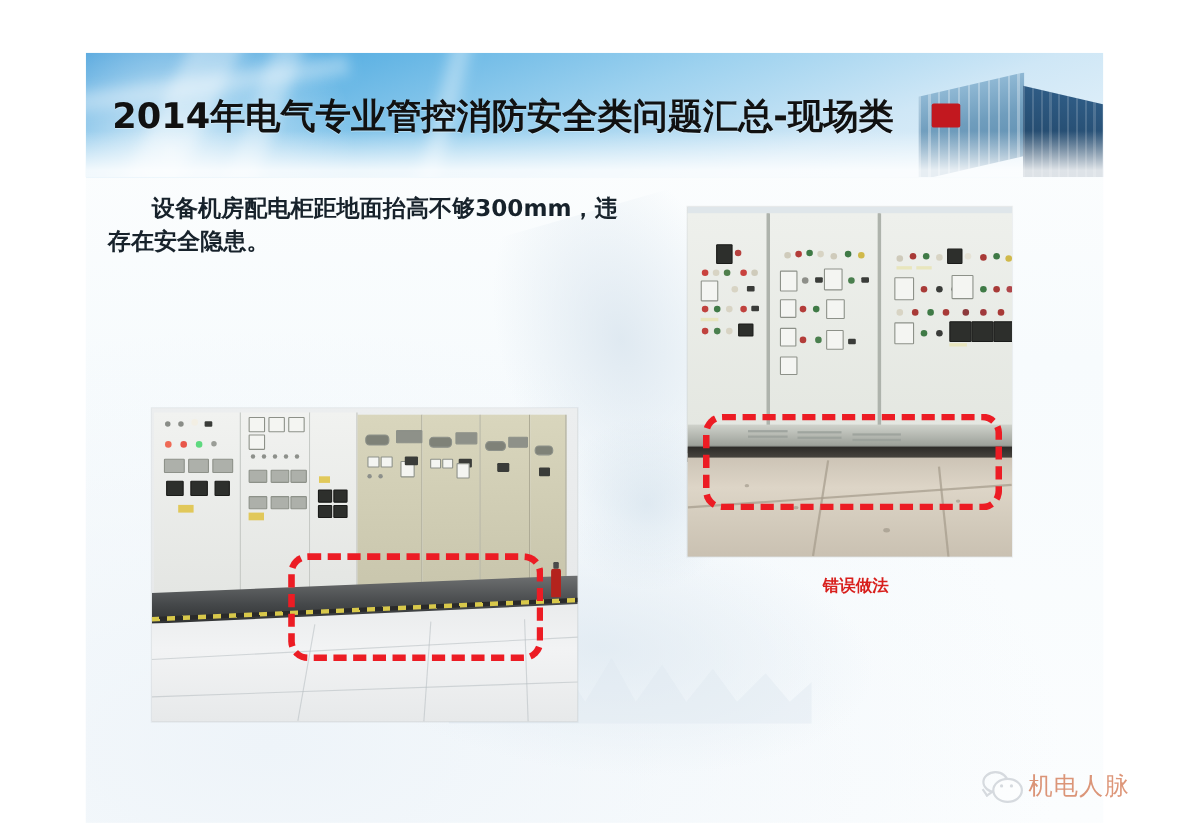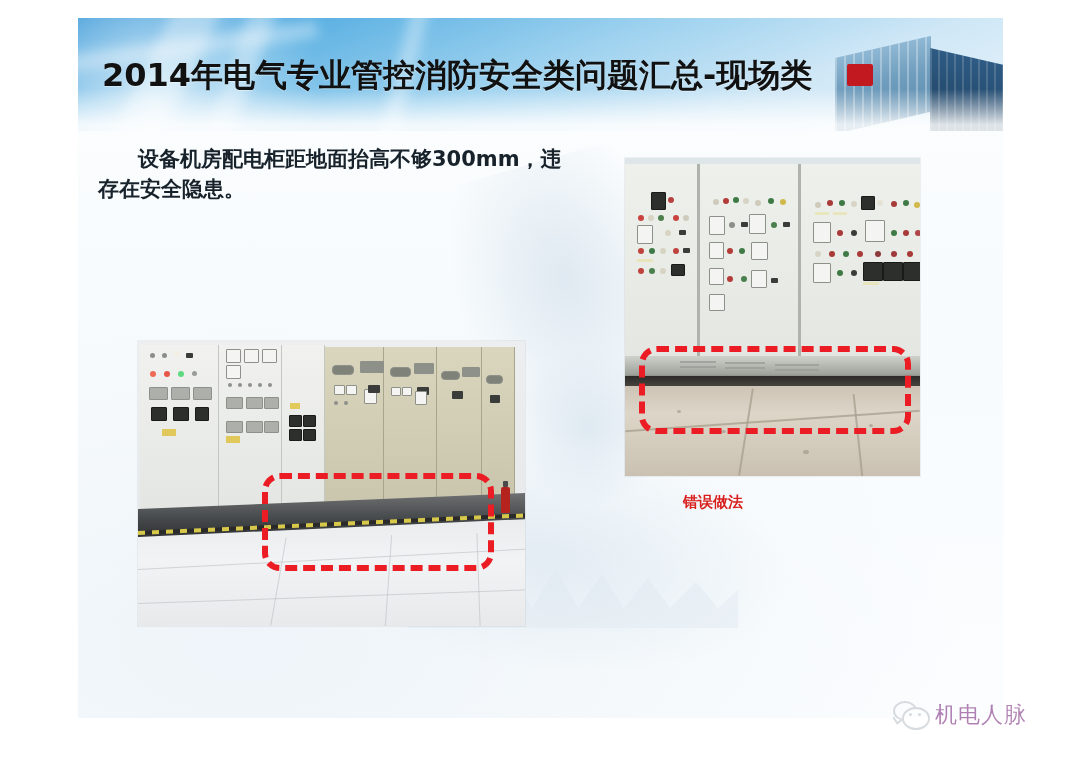--- a/index.html
+++ b/index.html
@@ -6,21 +6,21 @@
   body{
     width:1080px;height:764px;
     background:#ffffff;
     font-family:"Liberation Sans","DejaVu Sans",sans-serif;
     overflow:hidden;
   }
   .page{position:relative;width:1080px;height:764px;background:#fff;}
 
   
   .slide{
-    position:absolute;left:78px;top:18px;width:925px;height:700px;
+    position:absolute;left:78px;top:48px;width:925px;height:700px;
     background:
       radial-gradient(130% 90% at 18% 90%, #eef4f9 0%, rgba(238,244,249,0) 60%),
       linear-gradient(180deg,#fdfefe 0%,#f7fbfd 40%,#fbfdfe 100%);
     overflow:hidden;
   }
 
   
   .wm{position:absolute;pointer-events:none;}
   .wm1{left:380px;top:140px;width:230px;height:300px;
     background:radial-gradient(ellipse at 50% 40%,#dbe6ef 0%,rgba(219,230,239,0) 68%);
@@ -79,21 +79,21 @@
     font-family:"DejaVu Sans","Liberation Sans",sans-serif;}
   .indent{text-indent:40px;}
 
   
   .photo{position:absolute;overflow:hidden;background:#cfd3d2;
     box-shadow:0 0 0 1px rgba(0,0,0,.05);}
   .photo-left{left:60px;top:323px;width:387px;height:285px;}
   .photo-right{left:547px;top:140px;width:295px;height:318px;}
 
   .caption{position:absolute;color:#d81f1c;font-weight:bold;font-size:15px;
-    font-family:"DejaVu Sans","Liberation Sans",sans-serif;}
+    font-family:"DejaVu Sans","Liberation Sans",sans-serif;text-align:center;}
   .cap-left{left:160px;top:617px;width:190px;}
   .cap-right{left:605px;top:475px;width:190px;}
 
   
   .rp-sky{position:absolute;left:0;top:0;width:100%;height:10px;background:#dfe6ea;}
   .rp-wall{position:absolute;left:0;top:6px;width:100%;height:196px;
     background:linear-gradient(180deg,#eceeea 0%,#e3e6e1 55%,#dadcd6 100%);}
   .rp-panel{position:absolute;top:6px;height:196px;
     background:linear-gradient(180deg,#eef0ec 0%,#e4e7e1 100%);
     border-right:2px solid #b9bdb6;}
@@ -133,21 +133,21 @@
   
   .dash{position:absolute;border:6px dashed #ec1c24;border-radius:18px;}
 
   
   .wechat{position:absolute;left:893px;top:700px;display:flex;align-items:center;gap:8px;opacity:.55;}
   .wechat .logo{width:34px;height:28px;position:relative;}
   .wechat .bub-a{position:absolute;left:0;top:0;width:20px;height:16px;border:2px solid #b9bfc6;border-radius:50%;}
   .wechat .bub-b{position:absolute;left:9px;top:6px;width:24px;height:19px;border:2px solid #b9bfc6;border-radius:50%;background:#fff;}
   .wechat .eye{position:absolute;width:3px;height:3px;border-radius:50%;background:#b9bfc6;}
   .wechat .tail{position:absolute;left:1px;top:14px;width:6px;height:6px;border-left:2px solid #b9bfc6;border-bottom:2px solid #b9bfc6;transform:rotate(-35deg);}
-  .wechat .wtext{font-size:22px;color:#701a75;font-family:Liberation Sans, sans-serif;letter-spacing:1px;}
+  .wechat .wtext{font-size:22px;color:#c2410c;font-family:Liberation Sans, sans-serif;letter-spacing:1px;}
 </style>
 </head>
 <body>
 
 <div class="page">
   <div class="slide">
 
     <div class="wm wm1"></div>
     <div class="wm wm2"></div>
     <div class="wm wm3"></div>

